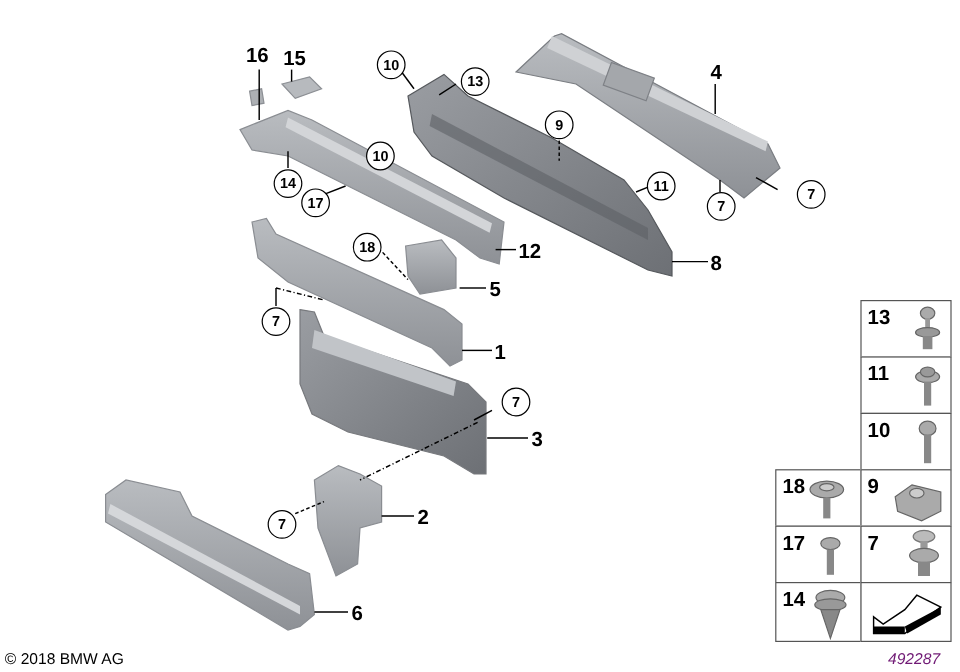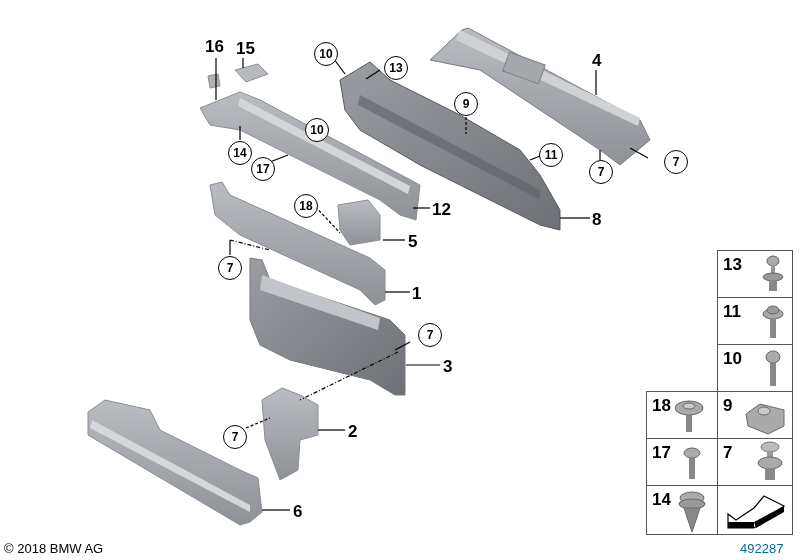--- a/index.html
+++ b/index.html
@@ -6,21 +6,21 @@
   body { width: 800px; height: 560px; position: relative; overflow: hidden;
          font-family: "Liberation Sans", sans-serif; color: #000; }
   #diagram { position: absolute; left: 0; top: 0; width: 800px; height: 560px; border-radius: 18px; }
   .lbl { position: absolute; font-weight: bold; font-size: 17px; line-height: 17px; color: #000; }
   .circ { position: absolute; width: 24px; height: 24px; border: 1.6px solid #000; border-radius: 50%;
           box-sizing: border-box; background: #fff; font-weight: bold; font-size: 12px;
           display: flex; align-items: center; justify-content: center; color: #000; }
   .cell { position: absolute; border: 1px solid #555; box-sizing: border-box; background: #fff; }
   .cell .num { position: absolute; left: 5px; top: 4px; font-weight: bold; font-size: 17px; }
   .footer { position: absolute; font-size: 13px; color: #000; text-align: center; }
-  .docid { position: absolute; font-size: 13px; color: #0369a1; }
+  .docid { position: absolute; font-size: 13px; color: #701a75; font-style: italic; }
 </style>
 </head>
 <body>
 
 <div id="diagram">
   <svg width="800" height="560" viewBox="0 0 800 560">
     <defs>
       <linearGradient id="g1" x1="0" y1="0" x2="0" y2="1">
         <stop offset="0" stop-color="#b9bcc0"></stop>
           <stop offset="1" stop-color="#8e9196"></stop>

